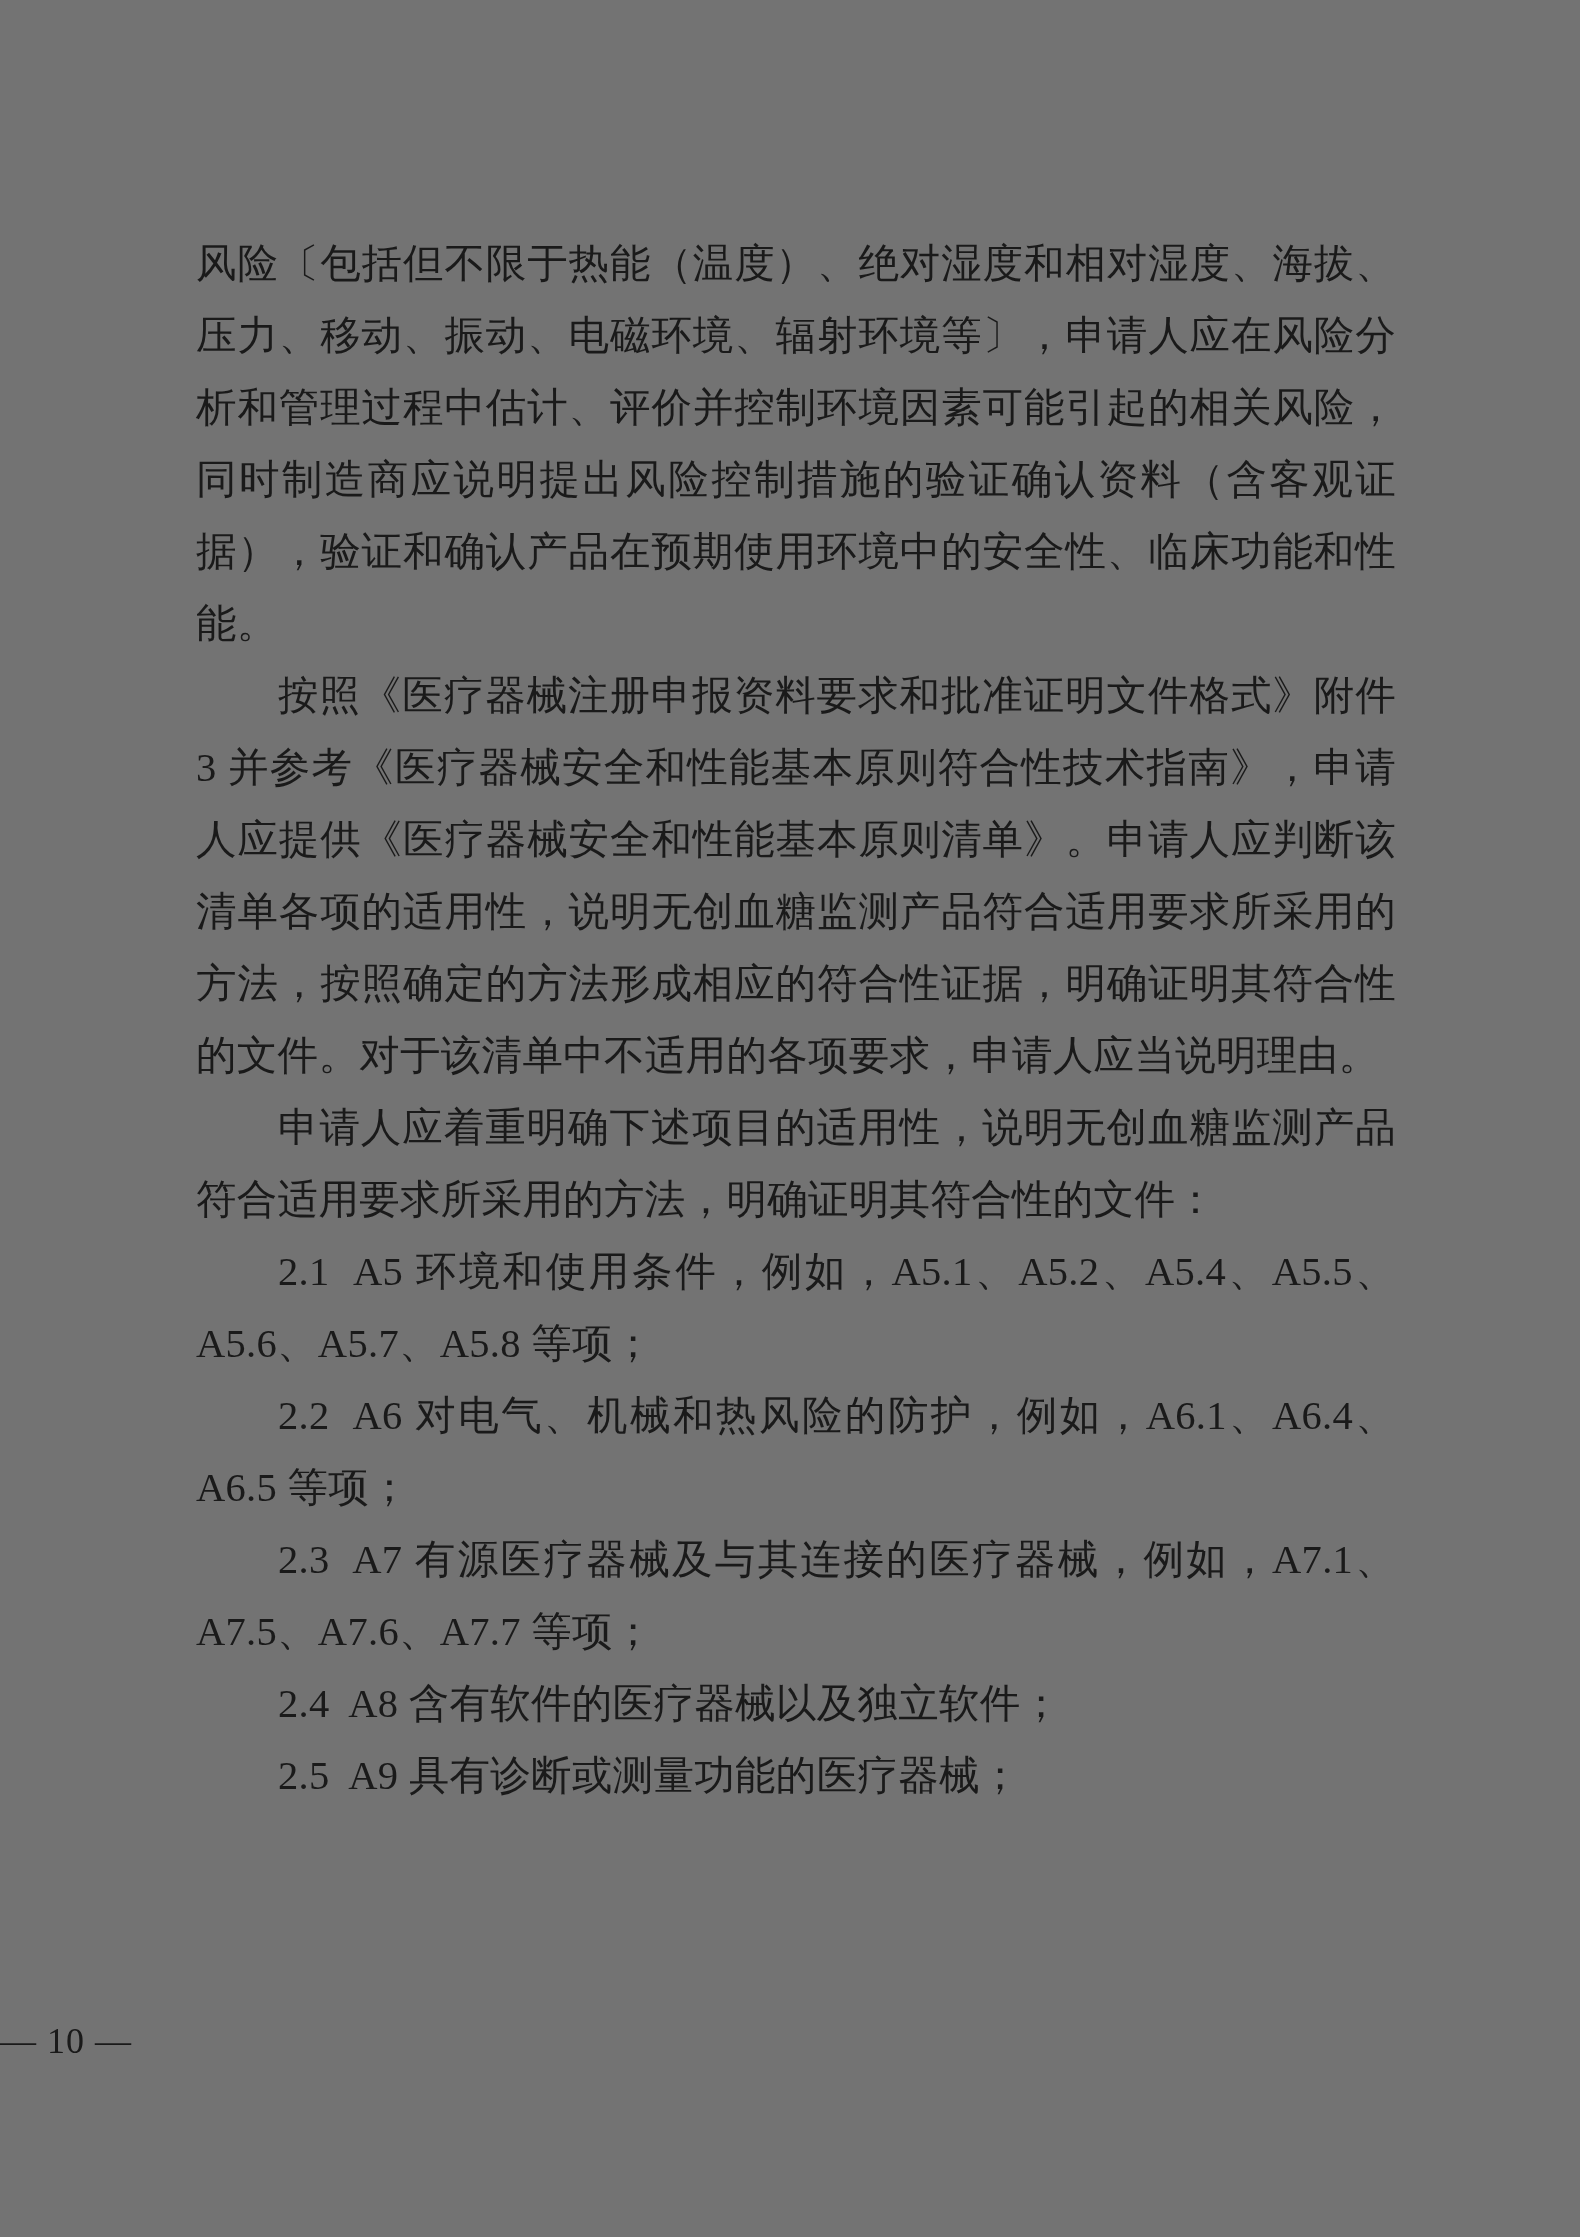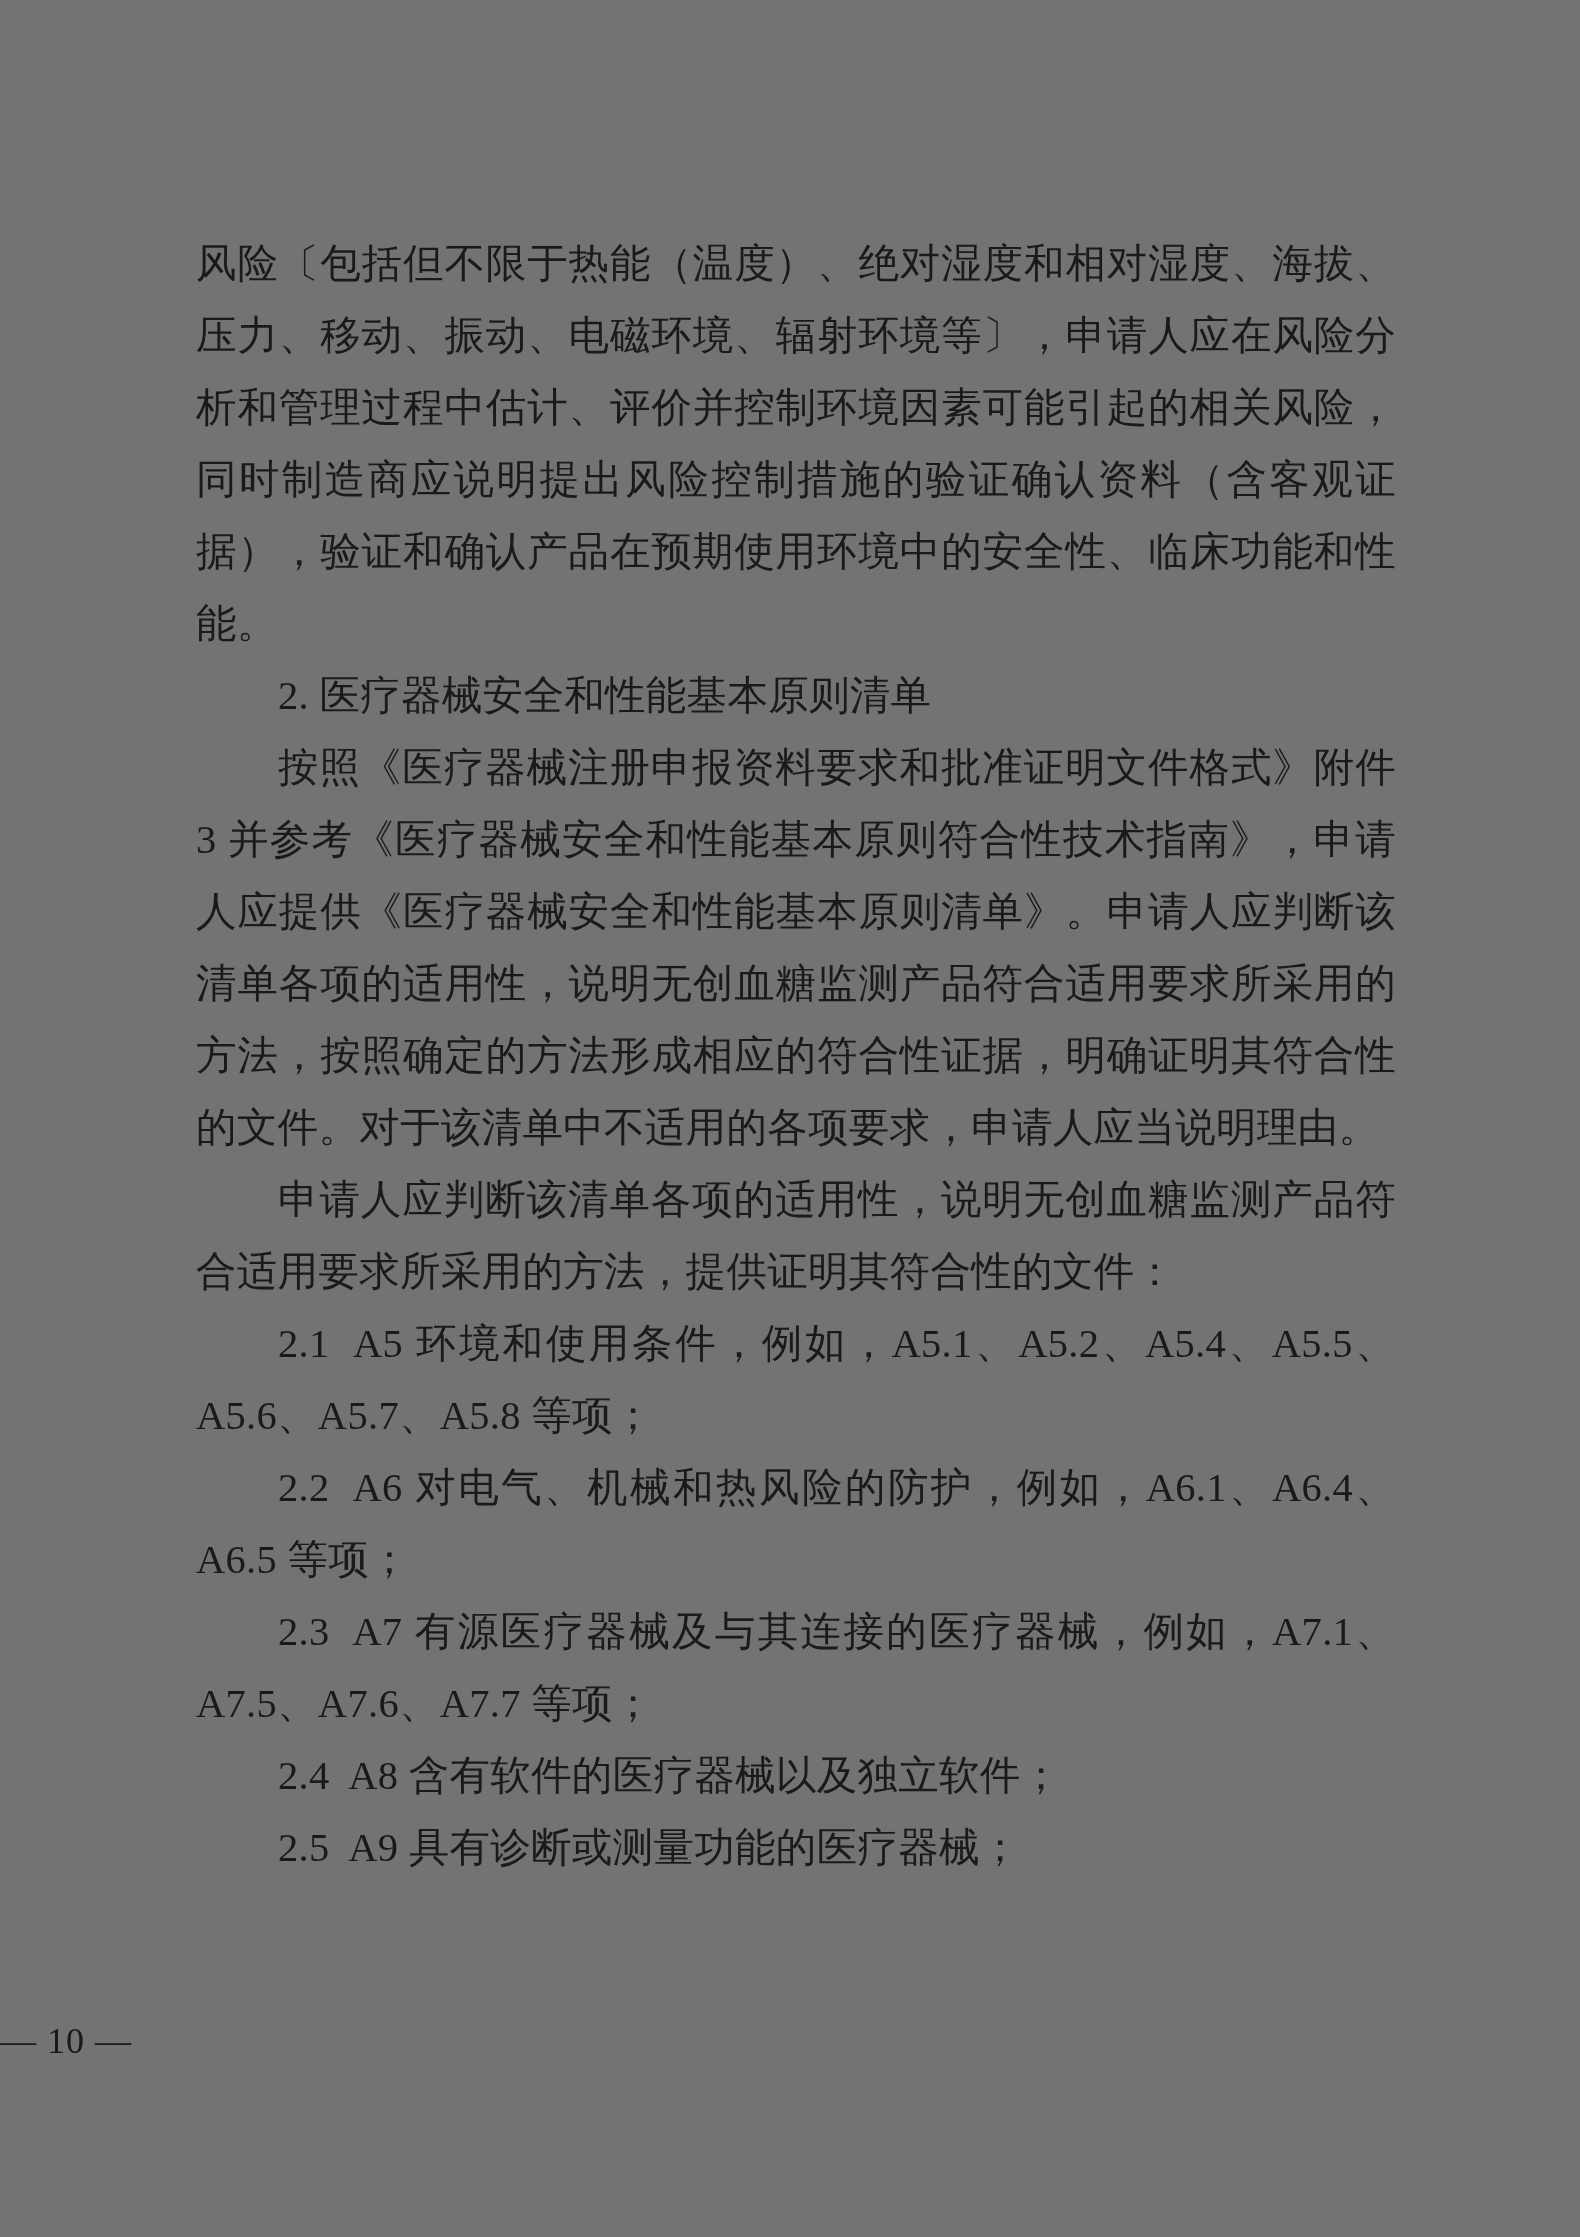--- a/index.html
+++ b/index.html
@@ -45,23 +45,22 @@
     color: #1a1a1a;
     letter-spacing: 1px;
   }
 </style>
 </head>
 <body>
 
 <div class="page">
   <div class="content">
     <p class="para">风险〔包括但不限于热能（温度）、绝对湿度和相对湿度、海拔、压力、移动、振动、电磁环境、辐射环境等〕，申请人应在风险分析和管理过程中估计、评价并控制环境因素可能引起的相关风险，同时制造商应说明提出风险控制措施的验证确认资料（含客观证据），验证和确认产品在预期使用环境中的安全性、临床功能和性能。</p>
-    <p class="para indent">2. 医疗器械安全和性能基本原则清单</p>
     <p class="para indent">按照《医疗器械注册申报资料要求和批准证明文件格式》附件 3 并参考《医疗器械安全和性能基本原则符合性技术指南》，申请人应提供《医疗器械安全和性能基本原则清单》。申请人应判断该清单各项的适用性，说明无创血糖监测产品符合适用要求所采用的方法，按照确定的方法形成相应的符合性证据，明确证明其符合性的文件。对于该清单中不适用的各项要求，申请人应当说明理由。</p>
-    <p class="para indent">申请人应判断该清单各项的适用性，说明无创血糖监测产品符合适用要求所采用的方法，提供证明其符合性的文件：</p>
+    <p class="para indent">申请人应着重明确下述项目的适用性，说明无创血糖监测产品符合适用要求所采用的方法，明确证明其符合性的文件：</p>
     <p class="para indent">2.1  A5 环境和使用条件，例如，A5.1、A5.2、A5.4、A5.5、A5.6、A5.7、A5.8 等项；</p>
     <p class="para indent">2.2  A6 对电气、机械和热风险的防护，例如，A6.1、A6.4、A6.5 等项；</p>
     <p class="para indent">2.3  A7 有源医疗器械及与其连接的医疗器械，例如，A7.1、A7.5、A7.6、A7.7 等项；</p>
     <p class="para indent">2.4  A8 含有软件的医疗器械以及独立软件；</p>
     <p class="para indent">2.5  A9 具有诊断或测量功能的医疗器械；</p>
   </div>
   <div class="footer">— 10 —</div>
 </div>
 
 </body></html>

